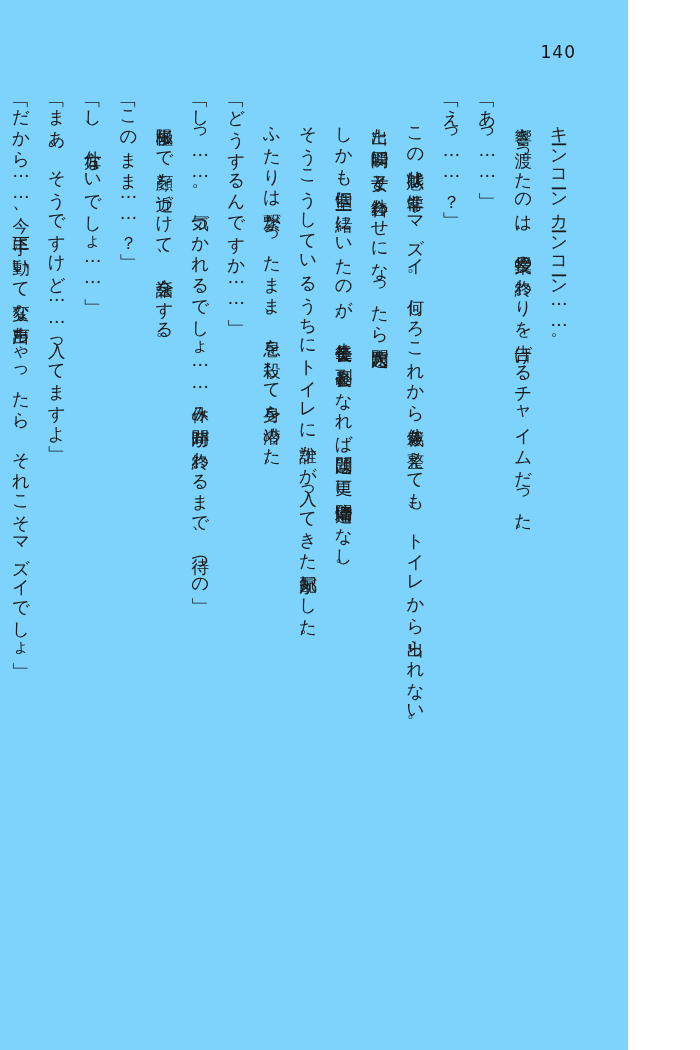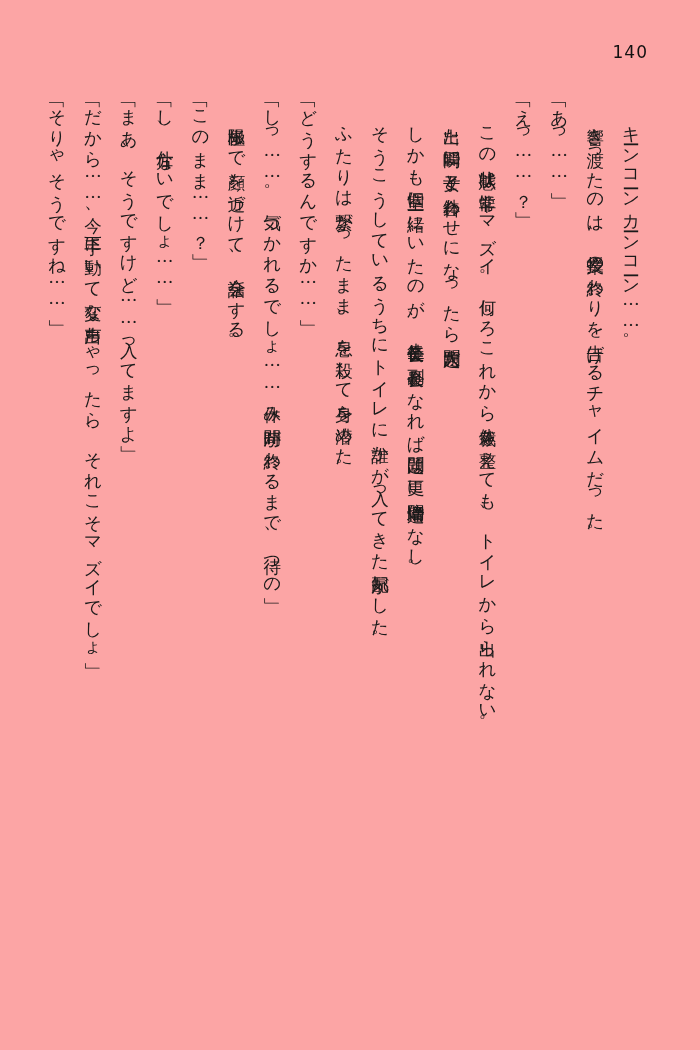--- a/index.html
+++ b/index.html
@@ -10,23 +10,23 @@
   body {
     width: 700px;
     height: 1050px;
     font-family: "DejaVu Serif", "Liberation Serif", serif;
     color: #1a1a1a;
     overflow: hidden;
   }
 
   .page {
     position: relative;
-    width: 700px;
+    width: 628px;
     height: 1050px;
-    background: #fca5a5;
+    background: #7dd3fc;
     box-sizing: border-box;
   }
 
   
   .page-number {
     position: absolute;
     top: 42px;
     right: 52px;
     font-family: "DejaVu Sans", "Liberation Sans", sans-serif;
     font-size: 17px;

